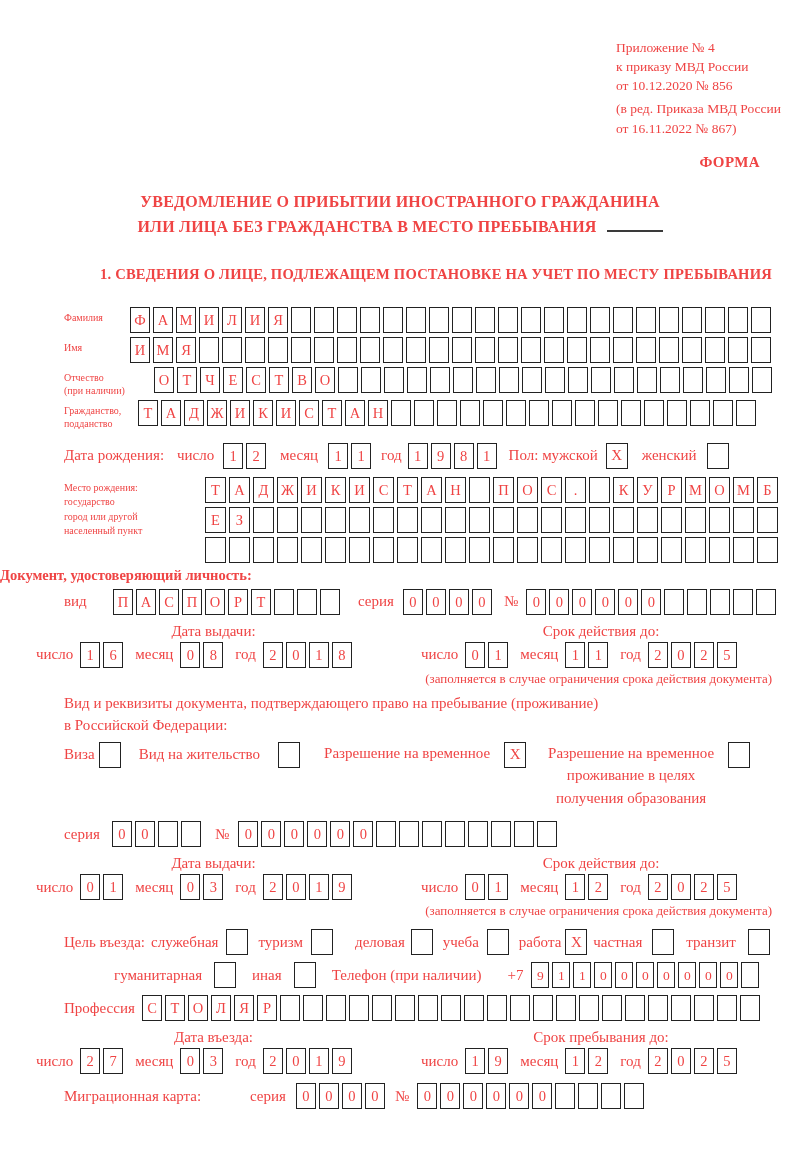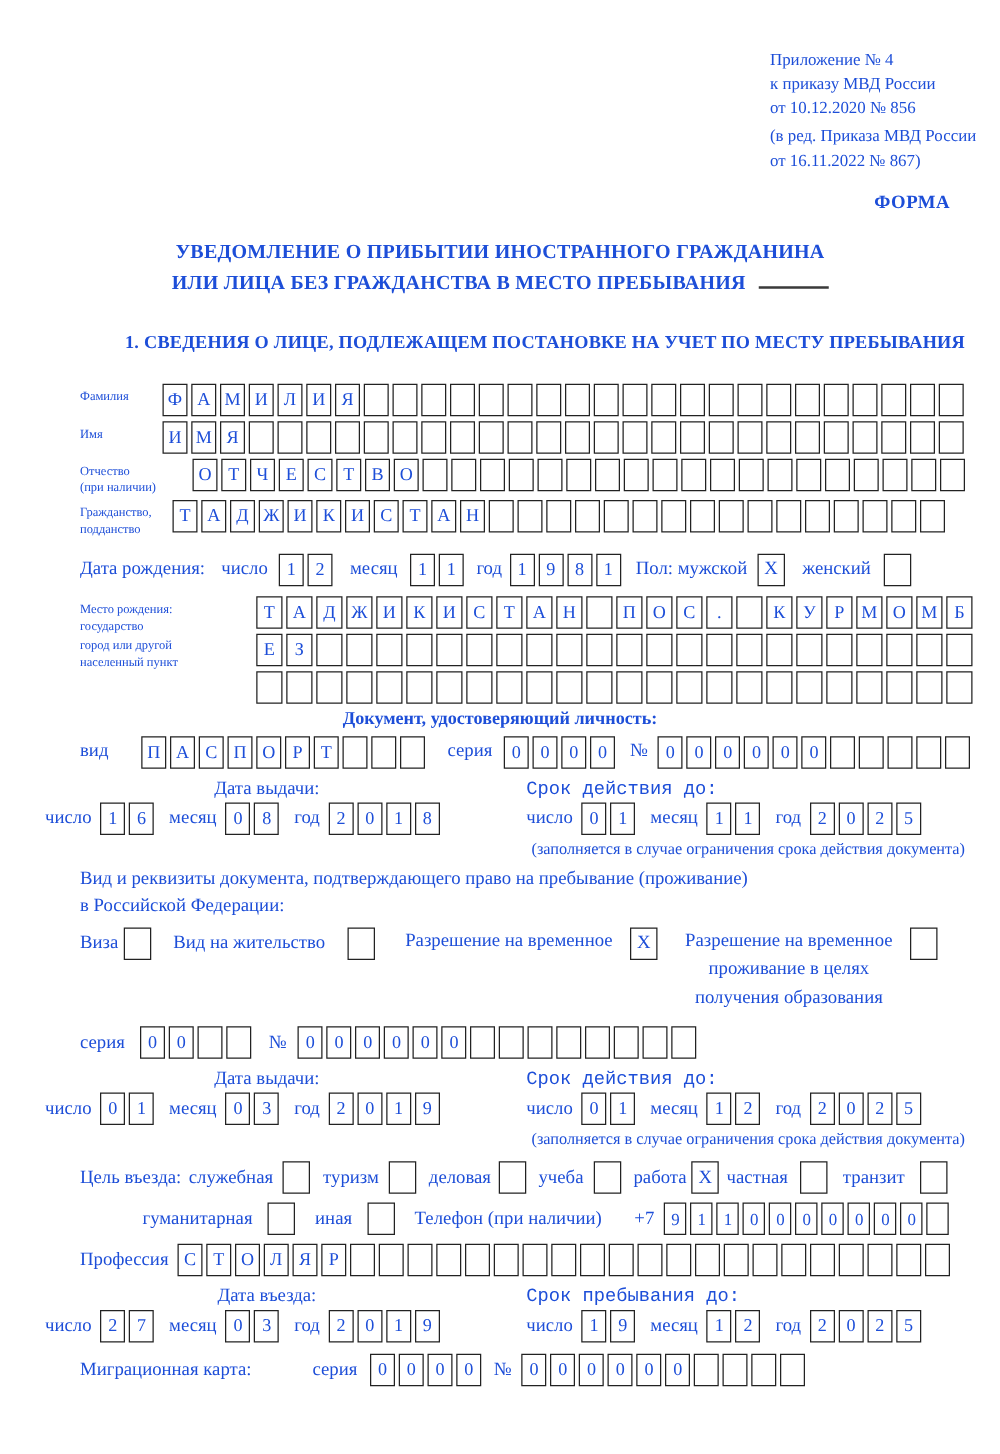--- a/index.html
+++ b/index.html
@@ -1,17 +1,17 @@
 <!DOCTYPE html>
 <html><head>
 <meta charset="utf-8">
 <style>
   html,body{margin:0;padding:0;background:#ffffff;}
   .page{
-    width:800px;height:1163px;background:#ffffff;color:#1d4ed8;
+    width:800px;height:1163px;background:#ffffff;color:#ef4444;
     font-family:"Liberation Serif","DejaVu Serif",serif;
     position:relative;overflow:hidden;box-sizing:border-box;
   }
   .annex{margin:38px 0 0 616px;font-size:13.5px;line-height:1.42;}
   .annex .gap{height:4px;}
   .forma{margin-top:16px;padding-right:40px;text-align:right;font-weight:bold;font-size:15px;letter-spacing:.4px;}
   .title{margin-top:18px;text-align:center;font-weight:bold;font-size:16px;line-height:1.6;letter-spacing:.2px;}
   .title-underline{display:inline-block;width:56px;height:13px;border-bottom:2.2px solid #3a3a3a;margin-left:10px;}
   .sec{margin-top:26px;padding-left:100px;font-weight:bold;font-size:14.6px;letter-spacing:.2px;}
 
@@ -26,24 +26,24 @@
     border:1.6px solid #222;background:#fff;
     display:flex;align-items:center;justify-content:center;
     font-size:14.5px;line-height:1;
   }
   .wide .cell{width:21px;}
   .sm .cell{width:18px;font-size:13.5px;}
   .cbx{
     flex:0 0 auto;width:22px;height:26px;box-sizing:border-box;border:1.6px solid #222;
     display:inline-flex;align-items:center;justify-content:center;font-size:15px;background:#fff;
   }
-  .doc-head{margin-top:4px;text-align:center;font-weight:bold;font-size:14.5px;}
+  .doc-head{margin-top:4px;text-align:left;font-weight:bold;font-size:14.5px;}
   .dual-titles{display:flex;padding-left:36px;margin-top:8px;font-size:15px;}
   .dtl{flex:0 0 355px;text-align:center;}
-  .dtr{flex:0 0 360px;margin-left:30px;text-align:left;font-family:Liberation Mono, monospace;}
+  .dtr{flex:0 0 360px;margin-left:30px;text-align:center;}
   .dual-dates{display:flex;padding-left:36px;margin-top:2px;align-items:center;}
   .dgroup{display:flex;align-items:center;flex:0 0 auto;}
   .dgroup.left{width:355px;}
   .dgroup.right{margin-left:30px;}
   .dgroup .w{margin-right:7px;}
   .dgroup .cells{margin-right:12px;}
   .fnote-r{margin-top:3px;padding-right:28px;text-align:right;font-size:13px;padding-left:16px;}
   .para{padding-left:64px;margin-top:10px;font-size:15px;}
   .optcol{font-size:15px;line-height:1.5;text-align:center;flex:0 0 auto;}
 </style>
@@ -501,21 +501,21 @@
     </span>
   </div>
   <div class="fnote-r">(заполняется в случае ограничения срока действия документа)</div>
 
   <div class="frow center" style="margin-top:10px">
     <span class="w">Цель въезда:</span>
     <span class="w" style="margin-left:6px">служебная</span>
     <span class="cbx" style="margin-left:8px"></span>
     <span class="w" style="margin-left:10px">туризм</span>
     <span class="cbx" style="margin-left:8px"></span>
-    <span class="w" style="margin-left:10px">деловая</span>
+    <span class="w" style="margin-left:22px">деловая</span>
     <span class="cbx" style="margin-left:6px"></span>
     <span class="w" style="margin-left:10px">учеба</span>
     <span class="cbx" style="margin-left:8px"></span>
     <span class="w" style="margin-left:10px">работа</span>
     <span class="cbx" style="margin-left:4px">X</span>
     <span class="w" style="margin-left:6px">частная</span>
     <span class="cbx" style="margin-left:10px"></span>
     <span class="w" style="margin-left:12px">транзит</span>
     <span class="cbx" style="margin-left:12px"></span>
   </div>

